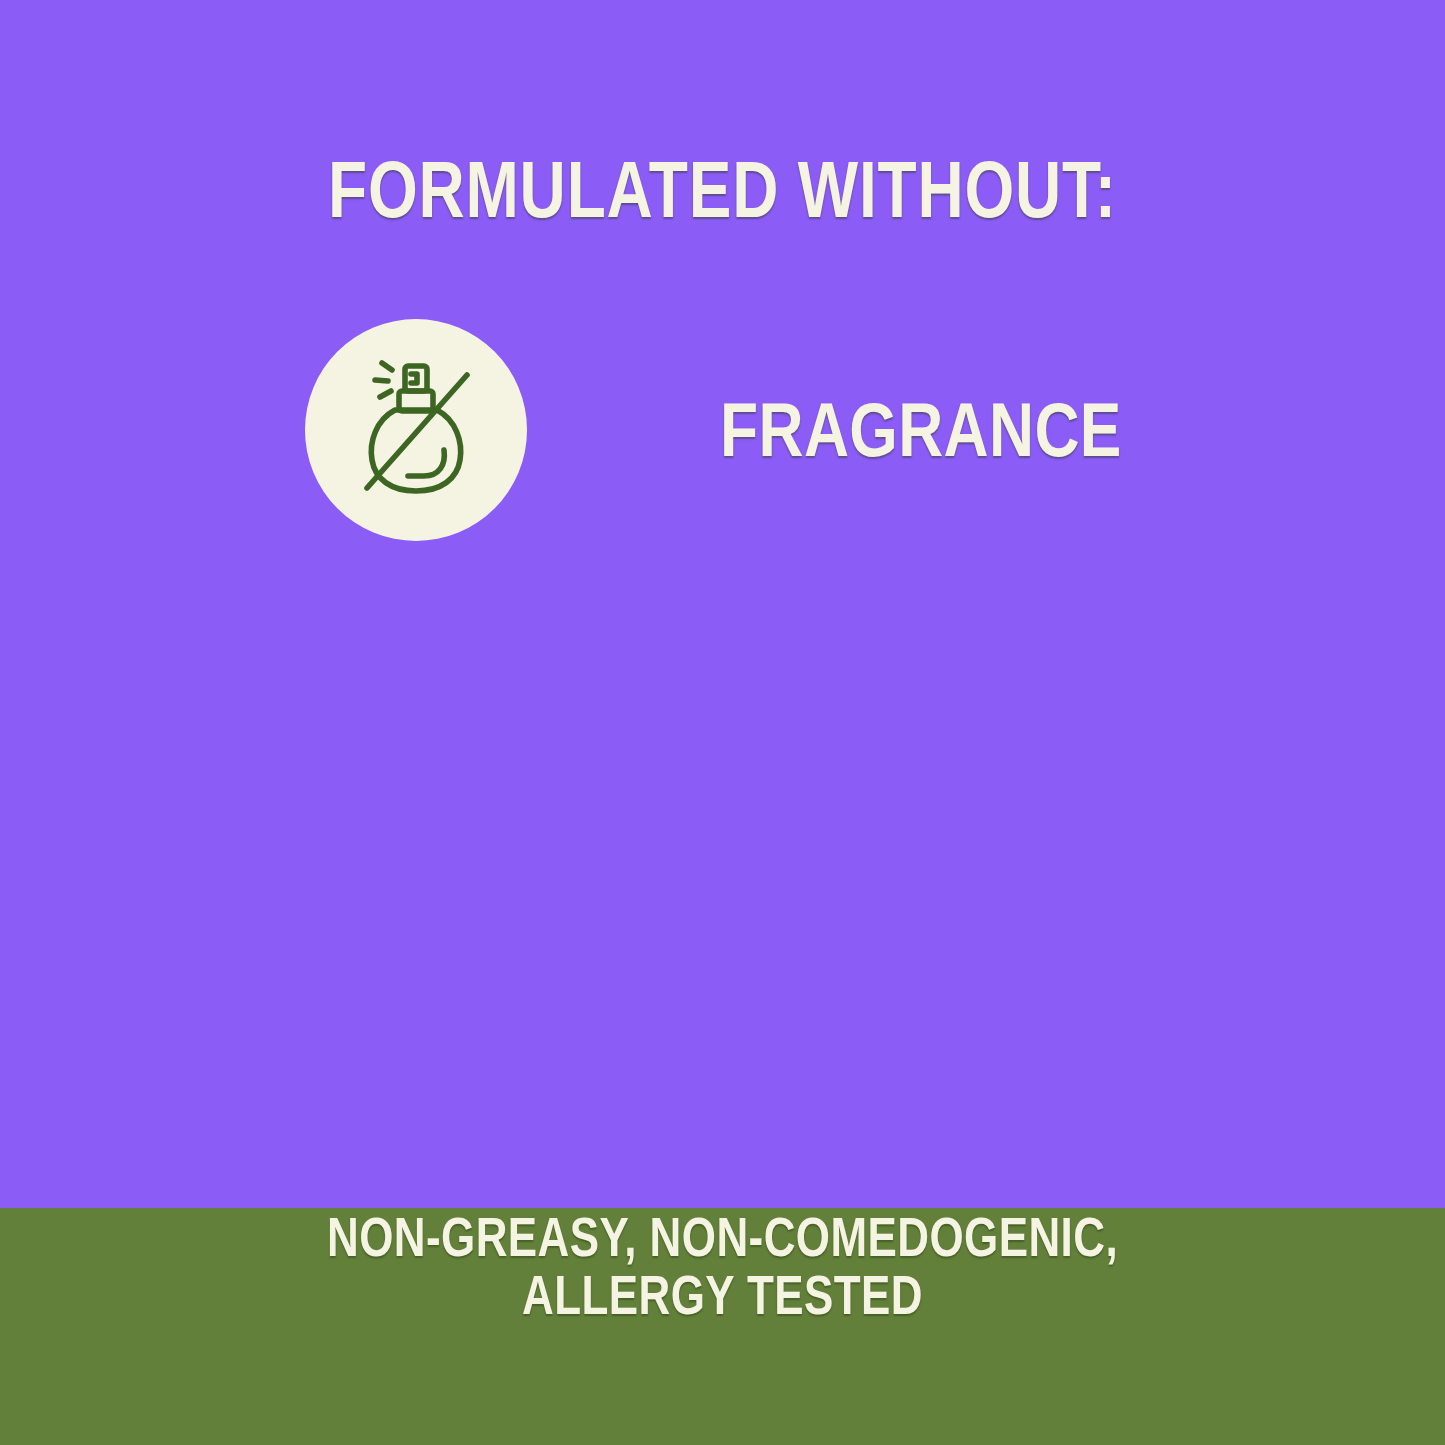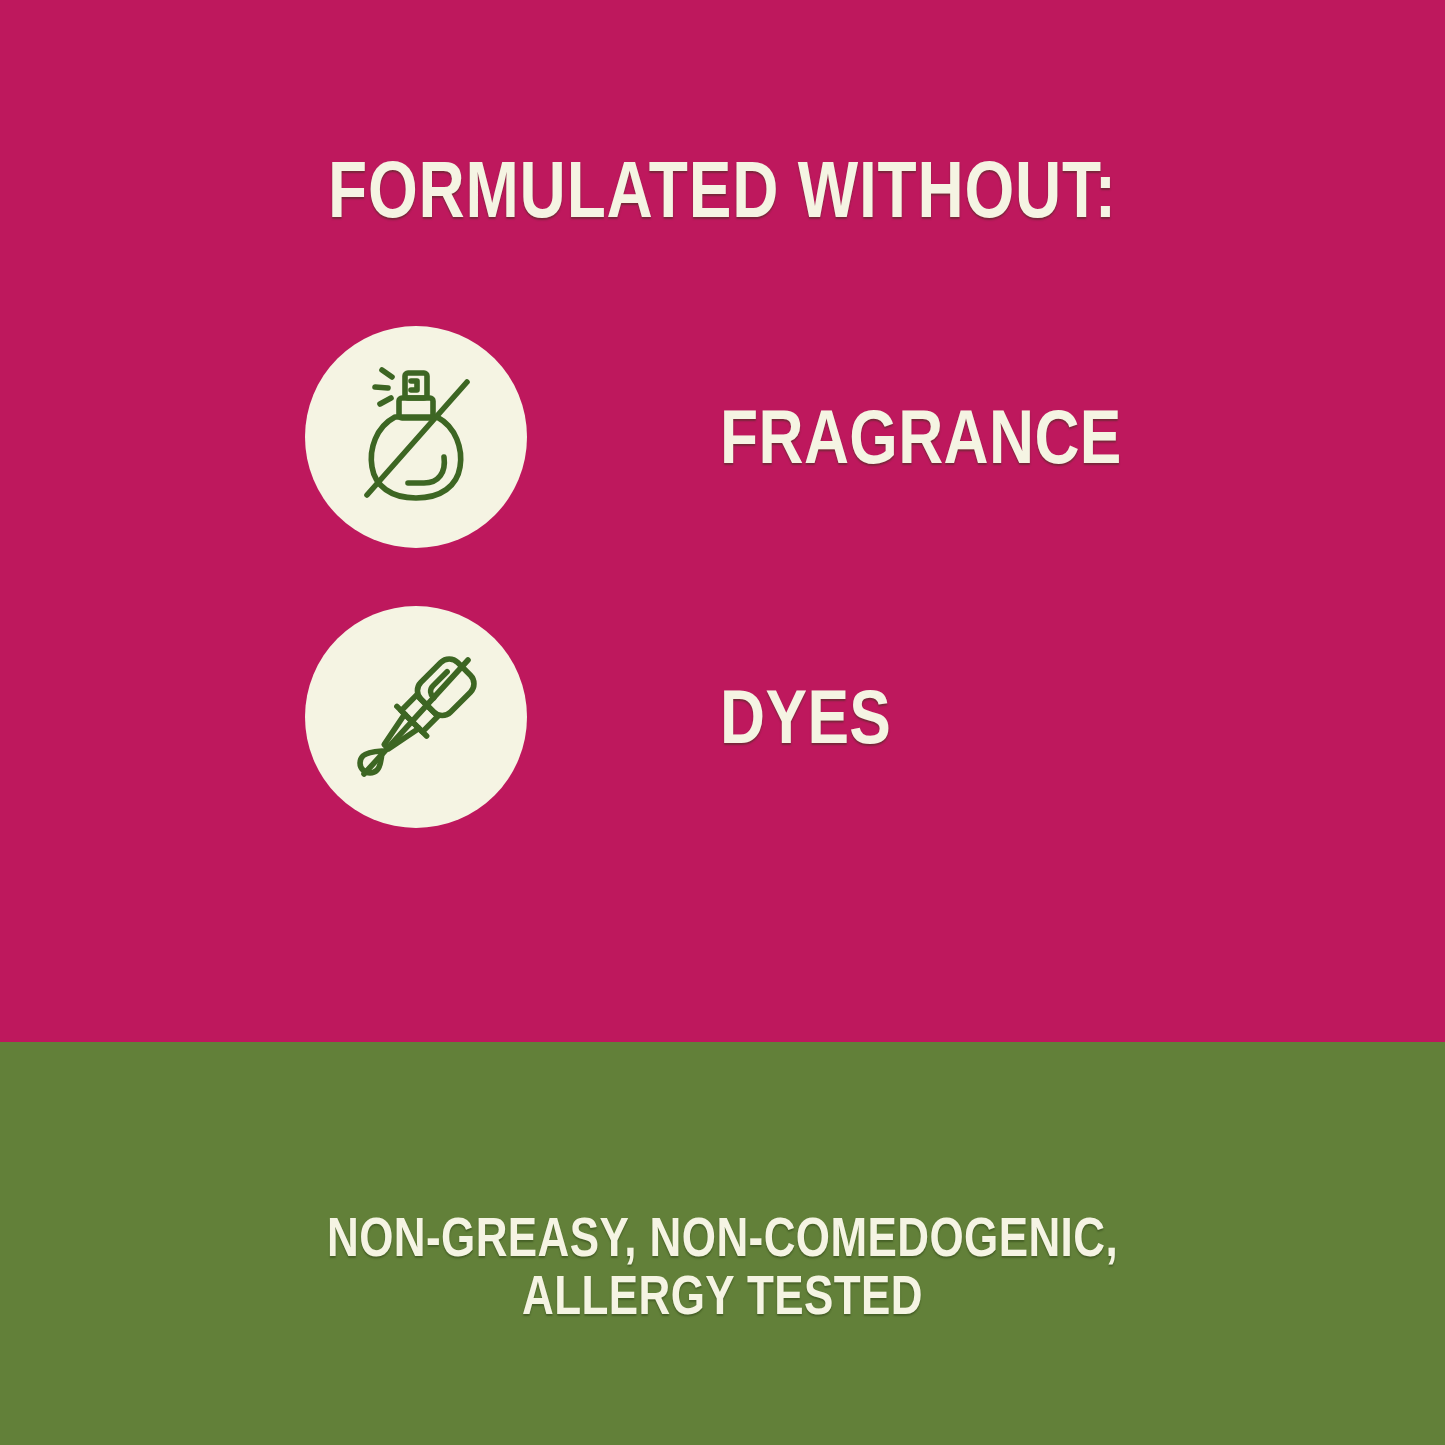--- a/index.html
+++ b/index.html
@@ -6,22 +6,22 @@
 
   html, body {
     width:1445px; height:1445px;
     background:#628039;
     font-family:"Liberation Sans", sans-serif;
     overflow:hidden;
   }
 
   #panel {
     position:relative;
-    width:1445px; height:1042px;
-    background:#be185d;
+    width:1445px; height:1208px;
+    background:#8b5cf6;
   }
 
   
   #heading {
     position:absolute;
     left:0; top:150px;
     width:1445px;
     text-align:center;
     color:#F5F4E3;
     font-size:80px;
@@ -30,21 +30,21 @@
     letter-spacing:1px;
     transform:scaleX(0.80);
     transform-origin:center top;
     white-space:nowrap;
     text-shadow:0 2px 2px rgba(35,55,15,0.45);
   }
 
   
   #rows {
     position:absolute;
-    left:305px; top:326px;
+    left:305px; top:319px;
     width:1000px;
   }
 
   .row {
     position:relative;
     height:222px;
     margin-bottom:58px;
     display:flex;
     align-items:center;
   }
@@ -123,45 +123,20 @@
             <path d="M51 37 L40 43"></path>
 
             <path d="M127 21 L27 134"></path>
           </svg>
         </span>
       </div>
       <div class="claim-label">FRAGRANCE</div>
     </div>
 
 
-    <div class="row">
-      <div class="badge">
-        <span>
-          <svg width="152" height="152" viewBox="0 0 152 152" fill="none" stroke="#3D6623" stroke-width="5.6" stroke-linecap="round" stroke-linejoin="round">
-            <g transform="rotate(45 76 76)">
-
-              <rect x="55" y="8" width="42" height="52" rx="12"></rect>
-
-              <path d="M66 22 v20 c0 5 4 8 9 8"></path>
-
-              <path d="M61 60 h30 v22 h-30 z"></path>
-
-              <path d="M55 82 h42"></path>
-
-              <path d="M66 82 L73 118 h6 L86 82"></path>
-
-              <path d="M76 124 c-7 8 -10 13 -10 17 a10 10 0 0 0 20 0 c0 -4 -3 -9 -10 -17 z"></path>
-            </g>
-
-            <path d="M128 19 L24 133"></path>
-          </svg>
-        </span>
-      </div>
-      <div class="claim-label">DYES</div>
-    </div>
 
   </div>
 
   <div id="footer-claim">
     <span class="fline">NON-GREASY, NON-COMEDOGENIC,</span>
     <span class="fline">ALLERGY TESTED</span>
   </div>
 
 </div>
 

